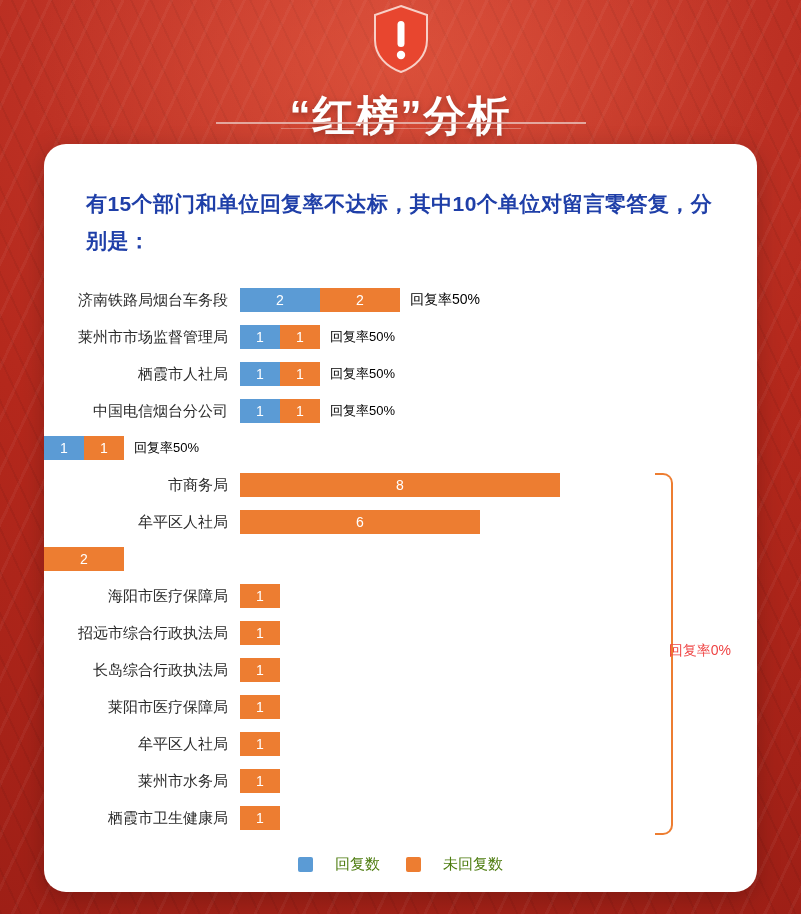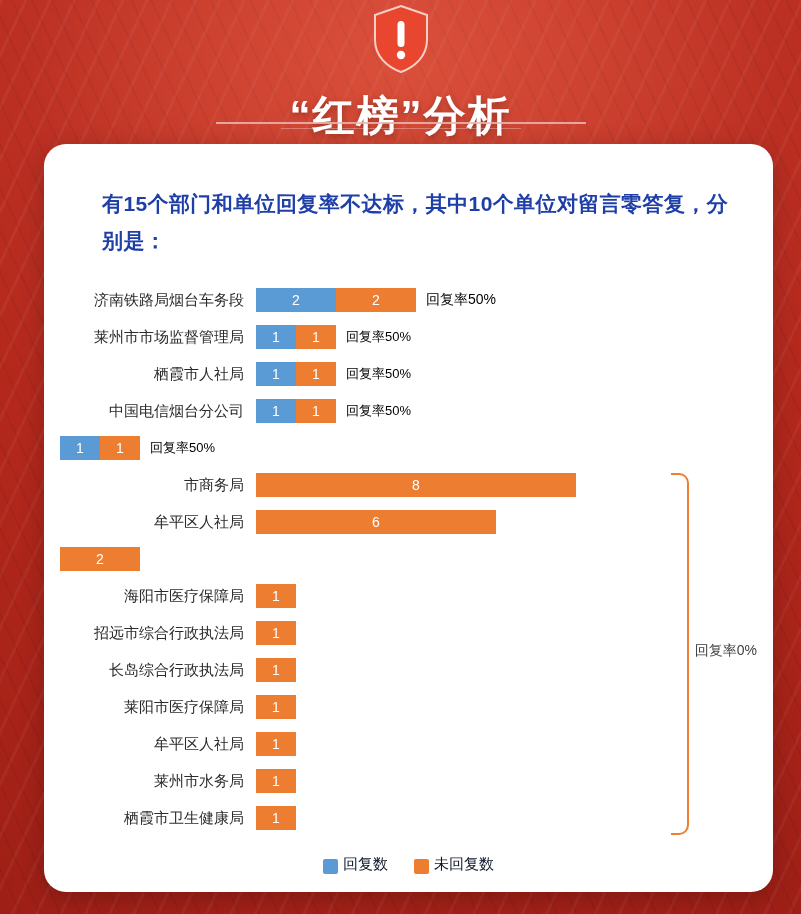--- a/index.html
+++ b/index.html
@@ -95,21 +95,20 @@
   .card {
     position: absolute;
     top: 144px;
     left: 44px;
     width: 713px;
     height: 748px;
     background: #ffffff;
     border-radius: 22px;
     box-shadow: 0 6px 24px rgba(0,0,0,0.22);
     overflow: hidden;
-    padding-left: 16px;
   }
   .card-title {
     margin: 42px 40px 0 42px;
     color: #1f3fa8;
     font-size: 21px;
     font-weight: bold;
     line-height: 1.75;
     letter-spacing: 0.4px;
   }
 
@@ -168,44 +167,44 @@
     position: absolute;
     right: 84px;
     border: 2px solid #ed7d31;
     border-left: none;
     border-top-right-radius: 10px;
     border-bottom-right-radius: 10px;
     width: 16px;
   }
   .bracket-label {
     position: absolute;
-    right: 16px;
+    right: 26px;
     font-size: 14px;
-    color: #404040;
+    color: #ef4444;
     white-space: nowrap;
     margin-left: 20px;
   }
 
   
   .legend {
     position: absolute;
     bottom: 18px;
     left: 0;
     width: 100%;
     display: flex;
     align-items: center;
     justify-content: center;
     gap: 26px;
   }
   .legend-item {
     display: flex;
-    align-items: flex-end;
-    gap: 5px;
+    align-items: center;
+    gap: 22px;
     font-size: 15px;
-    color: #0f172a;
+    color: #4d7c0f;
   }
   .swatch {
     width: 15px;
     height: 15px;
     border-radius: 2px;
   }
   .swatch.replied { background: #5b9bd5; }
   .swatch.unreplied { background: #ed7d31; }
 </style>
 </head>

